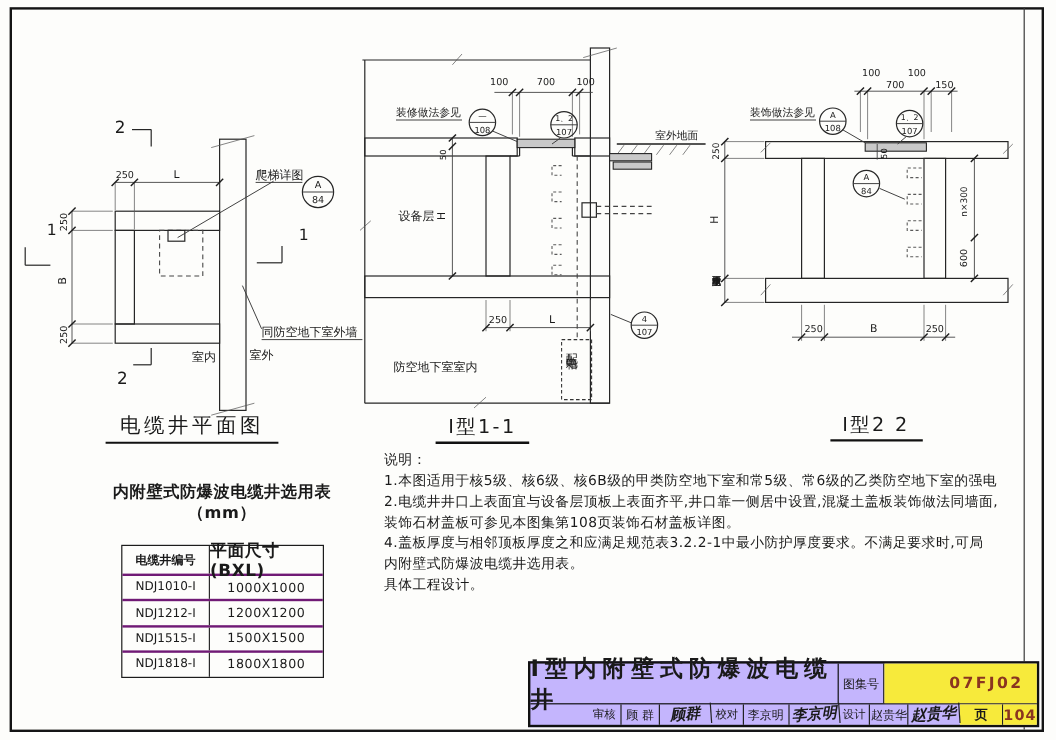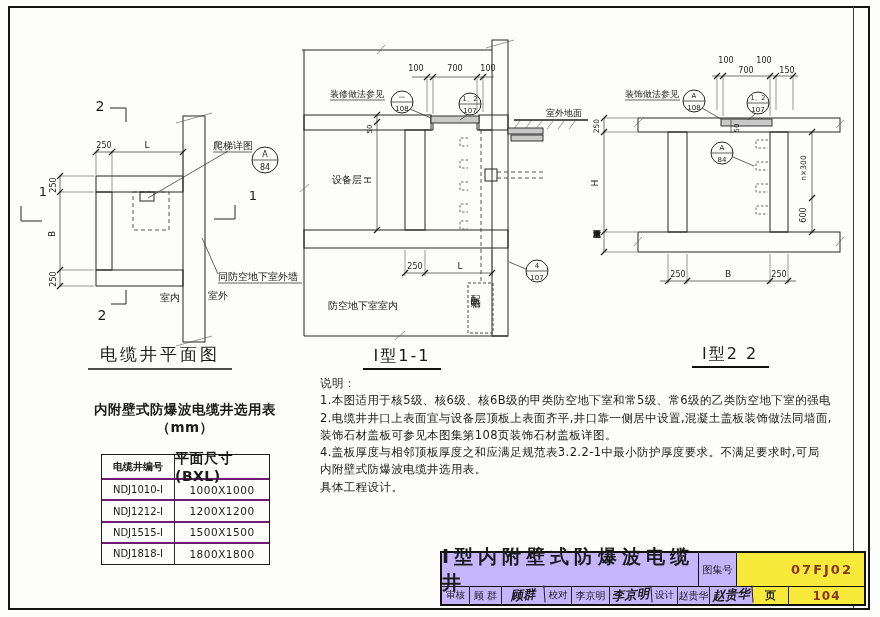--- a/index.html
+++ b/index.html
@@ -35,21 +35,21 @@
   
   .tblock{position:absolute;left:440px;top:551px;width:426px;height:55px;border:2px solid #111;
           box-sizing:border-box;background:#c4b5fd;display:flex;flex-direction:column;}
   .trow1{display:flex;height:33px;border-bottom:1.5px solid #111;}
   .ttitle{flex:1;display:flex;align-items:center;justify-content:center;font-size:19px;font-weight:bold;
           letter-spacing:5px;border-right:1.5px solid #111;}
   .tatlas{width:37px;display:flex;align-items:center;justify-content:center;font-size:10px;
           border-right:1.5px solid #111;}
   .tatlasno{width:84px;display:flex;align-items:center;justify-content:center;background:#f7ea3b;
             font-size:13px;font-weight:bold;letter-spacing:2px;color:#8a3520;padding-left:43px;}
-  .trow2{display:flex;flex:1;font-size:9.5px;}
+  .trow2{display:flex;flex:1;font-size:9.5px;margin-left:48px;}
   .tc{border-right:1px solid #222;display:flex;align-items:center;justify-content:center;box-sizing:border-box;}
   .sig{font-family:"DejaVu Serif",serif;font-style:italic;font-weight:bold;font-size:12.5px;
        transform:rotate(-4deg);}
   .ypage{background:#f7ea3b;font-weight:bold;font-size:11px;}
   .yno{background:#f7ea3b;font-weight:bold;font-size:12px;color:#8a3520;border-right:none;letter-spacing:1px;}
 </style>
 </head>
 <body>
 
 <div class="page">

